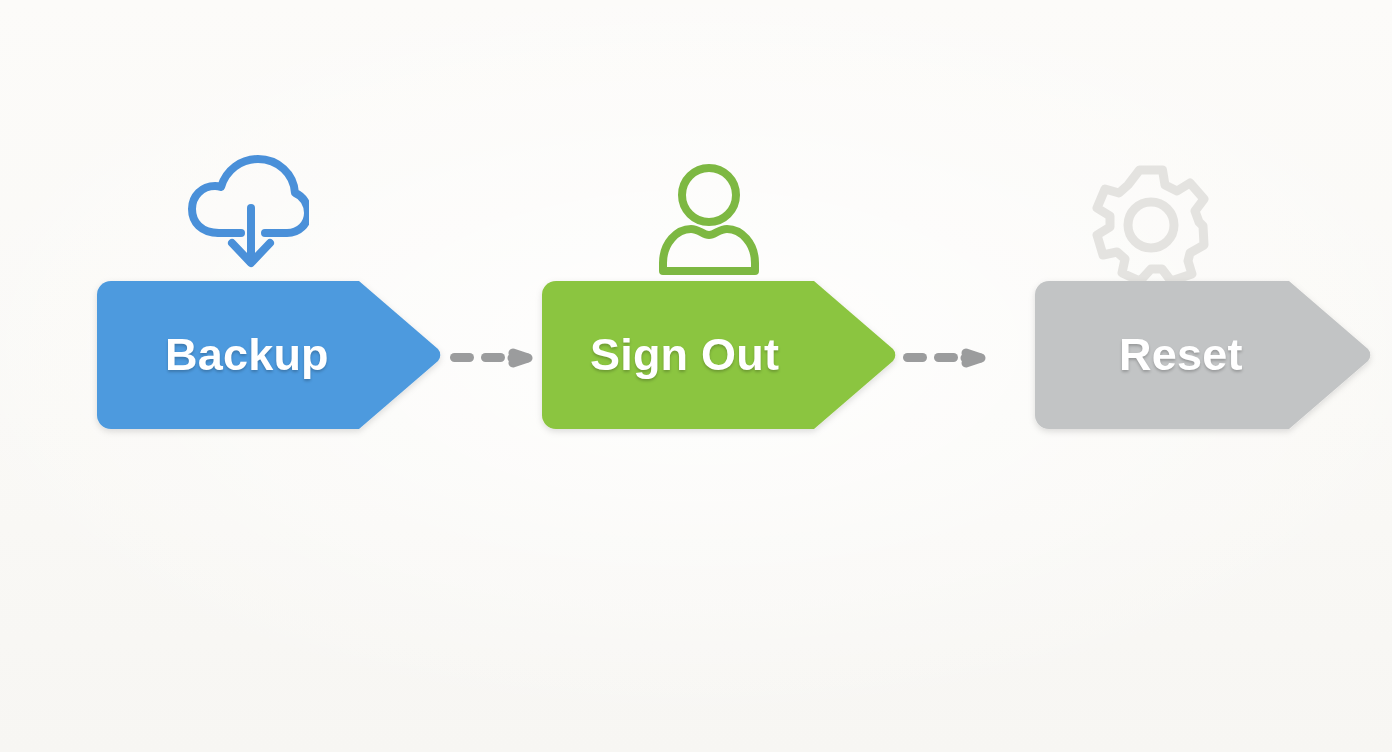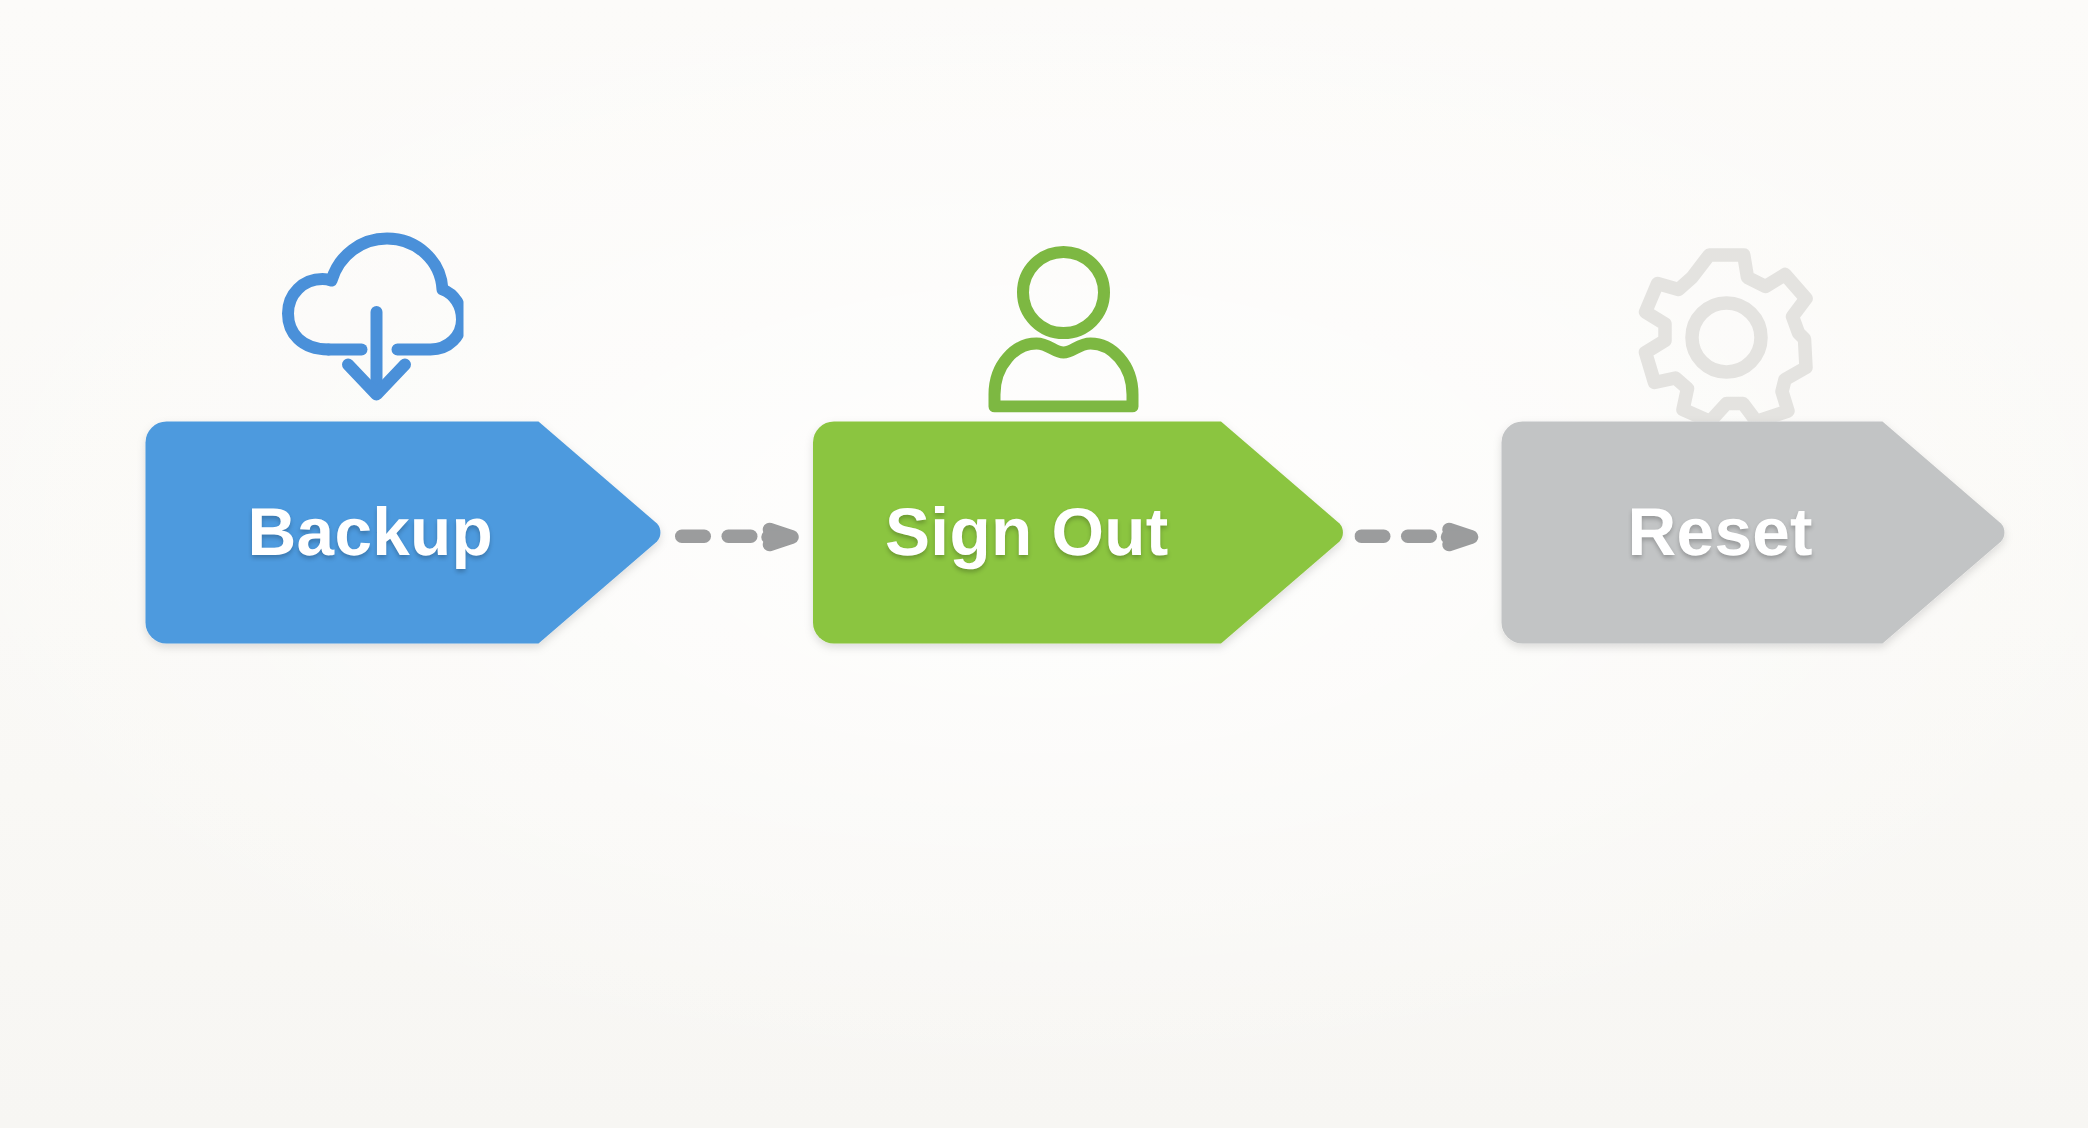--- a/index.html
+++ b/index.html
@@ -173,21 +173,21 @@
         <g stroke="#e4e3e0" stroke-width="9" stroke-linejoin="round" fill="none">
           <path d="M47.5 7 H70.5 L73 22 L85 28 L98 20 L112 36 L103 48 L107 59 L111 63
                    L111 63 L112 82 L98 90 L96 98 L100 111 L79 118 L70 106 L59 106
                    L48 118 L30 110 L33 96 L25 89 L11 92 L5 72 L18 64 L18 53
                    L5 45 L13 26 L27 30 L36 22 Z"></path>
           <circle cx="59" cy="62" r="23"></circle>
         </g>
       </svg>
     </div>
 
-    <div class="chevron-wrap" style="left:1001px; top:281px; width:344px; height:148px;">
+    <div class="chevron-wrap" style="left:1035px; top:281px; width:344px; height:148px;">
       <svg class="chevron-svg" width="344" height="148" viewBox="0 0 344 148">
         <defs>
           <filter id="shadow-gray" x="-12%" y="-18%" width="130%" height="145%">
             <feDropShadow dx="0" dy="2.5" stdDeviation="3" flood-color="#000000" flood-opacity="0.13"></feDropShadow>
           </filter>
         </defs>
         <path d="M14 0 H254 L333 68 A9 9 0 0 1 333 80 L254 148 H14 A14 14 0 0 1 0 134 V14 A14 14 0 0 1 14 0 Z" fill="#c2c4c5" filter="url(#shadow-gray)"></path>
       </svg>
       <div class="chevron-label" style="width:344px; height:148px; padding-left:84px; box-sizing:border-box;">
         <span>Reset</span>

